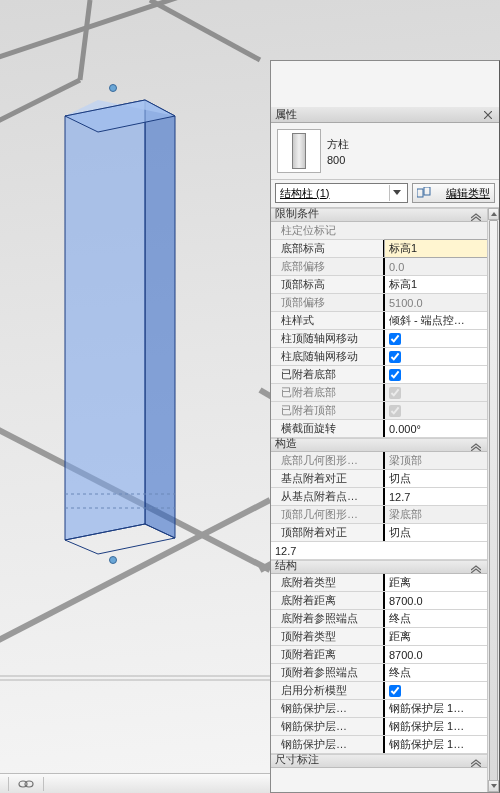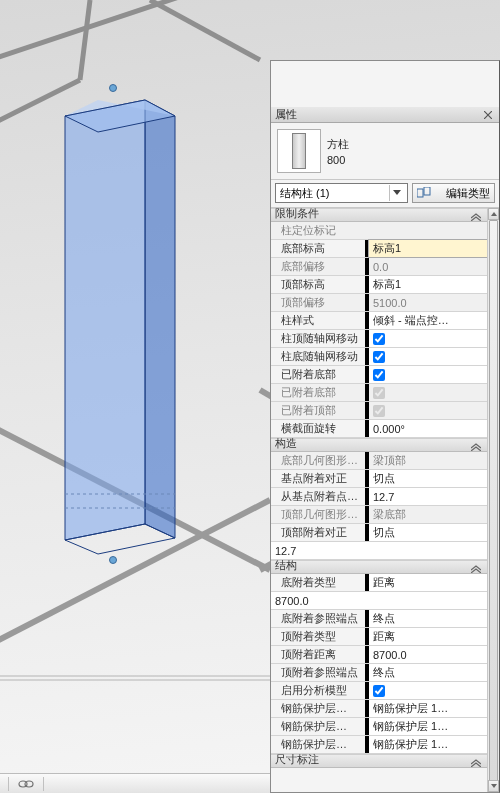--- a/index.html
+++ b/index.html
@@ -38,21 +38,21 @@
     background: #f4f4f4;
   }
   .thumb {
     width: 44px; height: 44px; background: #fff; border: 1px solid #b0b0b0;
     display:flex; align-items:center; justify-content:center;
   }
   .thumb-inner { width: 14px; height: 36px; background: linear-gradient(90deg,#c9c9c9,#f0f0f0,#c9c9c9); border: 1px solid #808080; }
   .type-text { display:flex; flex-direction:column; gap:2px; color:#222; }
 
   .inst-row {
-    display:flex; align-items:center; gap:4px; padding: 3px 4px 4px 4px; border-bottom: 1px solid #c8c8c8;
+    display:flex; align-items:center; gap:4px; padding: 3px 4px 4px 4px; border-bottom: 1px solid #c8c8c8; text-decoration: underline;
   }
   .dropdown {
     flex: 1; height: 20px; background: #fff; border: 1px solid #7a7a7a;
     display:flex; align-items:center; padding: 0 4px; justify-content: space-between; cursor: pointer;
   }
   .dropdown .arrow { width: 14px; height: 16px; display:flex; align-items:center; justify-content:center; border-left: 1px solid #c0c0c0; }
   .edit-type {
     height: 20px; padding: 0 4px; background: linear-gradient(#fbfbfb,#e5e5e5);
     border: 1px solid #9a9a9a; display:flex; align-items:center; gap:15px; cursor:pointer; font-size: 11px;
   }
@@ -69,21 +69,21 @@
 
   .sect-head {
     height: 14px; background: linear-gradient(#ececec,#d9d9d9); border-top:1px solid #cfcfcf; border-bottom:1px solid #bcbcbc;
     display:flex; align-items:flex-end; padding: 0 4px; color:#333; font-size:11px;
   }
   .sect-head .hat { margin-left:auto; width:14px; height:12px; display:flex; align-items:flex-end; justify-content:center; }
   .row {
     display:flex; height:18px; border-bottom:1px solid #d4d4d4;
   }
   .row .lab {
-    width: 98px; padding: 0 4px 0 10px; display:flex; align-items:center; color:#333; border-right:4px solid #000000;
+    width: 114px; padding: 0 4px 0 10px; display:flex; align-items:center; color:#333; border-right:2px solid #000000;
     white-space: nowrap; overflow:hidden; text-overflow: ellipsis;
   }
   .row .val {
     flex:1; padding: 0 4px; display:flex; align-items:center; color:#222; background:#fff;
     white-space: nowrap; overflow:hidden; text-overflow: ellipsis;
   }
   .row.dim .lab, .row.dim .val { color:#808080; background:#f0f0f0; }
   .row.span .lab { width:100%; border-right:0; }
   .row .val input[type=checkbox]{ width:12px; height:12px; }
   .row.sel .val { background:#fff5d0; outline:1px solid #aaa; }
@@ -291,20 +291,21 @@
                 <path d="M0 5 L5 1 L10 5" fill="none" stroke="#666" stroke-width="1.2"></path>
                 <path d="M0 8 L5 4 L10 8" fill="none" stroke="#666" stroke-width="1.2"></path>
               </svg>
             </span>
           </div>
           <div class="row">
             <div class="lab">底附着类型</div>
             <div class="val">距离</div>
           </div>
           <div class="row">
+            <div class="lab">底附着距离</div>
             <div class="val">8700.0</div>
           </div>
           <div class="row">
             <div class="lab">底附着参照端点</div>
             <div class="val">终点</div>
           </div>
           <div class="row">
             <div class="lab">顶附着类型</div>
             <div class="val">距离</div>
           </div>

